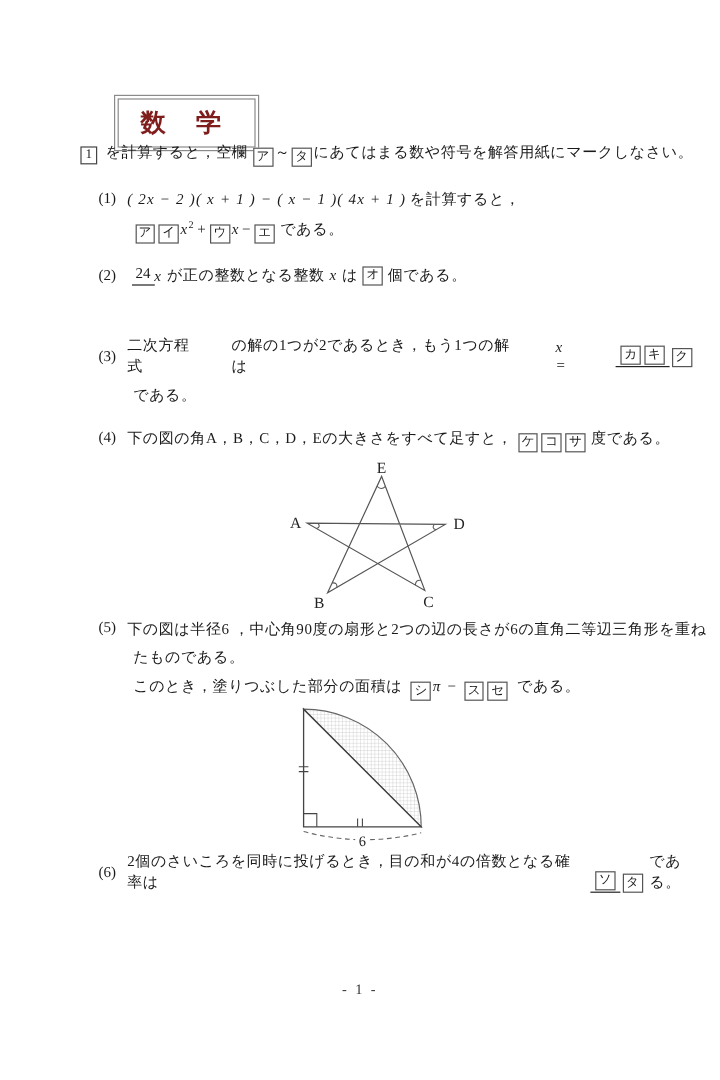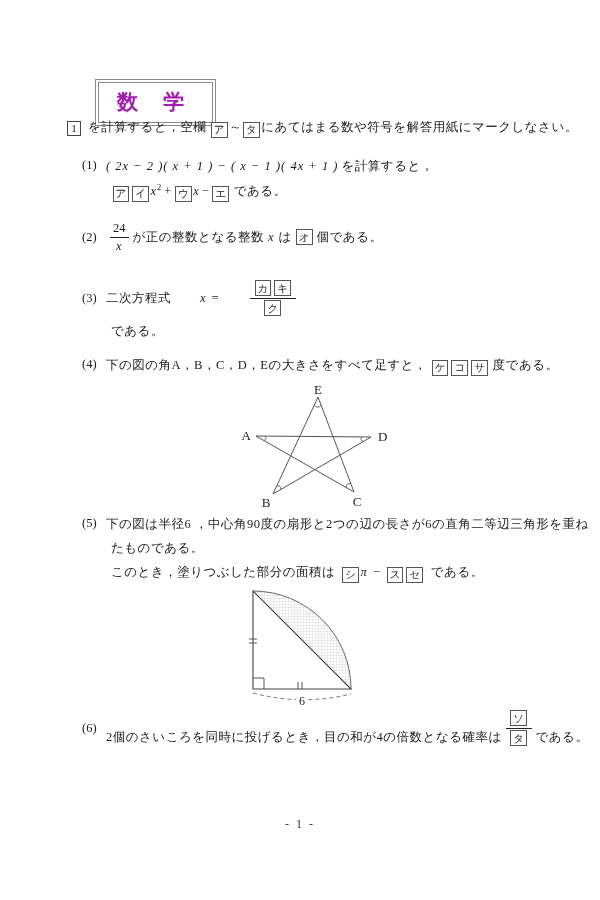--- a/index.html
+++ b/index.html
@@ -15,21 +15,21 @@
   .abs { position:absolute; }
 
   
   .title-box {
     left:95px; top:79px;
     border:4px double #8a8a8a;
     padding:5px 18px 6px;
     font-size:21px;
     font-weight:600;
     letter-spacing:10px;
-    color:#a21caf;
+    color:#7f1d1d;
     background:#fff;
   }
 
   
   .numbox {
     display:inline-block;
     border:1.2px solid #444;
     font-size:11px;
     line-height:13px;
     min-width:14px;
@@ -59,21 +59,21 @@
   sup.exp { font-size:8.5px; vertical-align:super; font-style:normal; }
 
   .qrow { display:flex; align-items:flex-start; }
   .qrow.center { align-items:center; }
   .qlabel { width:24px; flex:0 0 24px; }
   .indent2 { margin-left:24px; }
 
   
   .frac {
     display:inline-flex;
-    flex-direction:column;
+    flex-direction:row;
     align-items:center;
     vertical-align:middle;
     margin:0 4px;
     line-height:1.15;
   }
   .frac .num { border-bottom:1.2px solid #222; padding:0 3px 1.5px; display:flex; align-items:center; }
   .frac .den { padding-top:1.5px; display:flex; align-items:center; }
 
   .line2 { margin-top:7px;margin-left:29px; }
 
@@ -127,20 +127,21 @@
     <span class="bx" style="margin:0 4px;">オ</span>
     <span class="jp">個である。</span>
   </span>
 </div>
 
 <div class="abs" style="left:82px; top:280px; width:500px;">
   <div class="qrow center">
     <span class="qlabel">(3)</span>
     <span style="display:inline-flex; align-items:center; flex-wrap:nowrap;gap:23px;">
       <span class="jp">二次方程式</span>
+      <span class="jp">の解の1つが2であるとき，もう1つの解は</span>
       <span class="math" style="margin:0 3px 0 6px;">x =</span>
       <span class="frac">
         <span class="num">
           <span class="bx">カ</span>
             <span class="bx">キ</span>
         </span>
         <span class="den">
           <span class="bx">ク</span>
         </span>
       </span>

